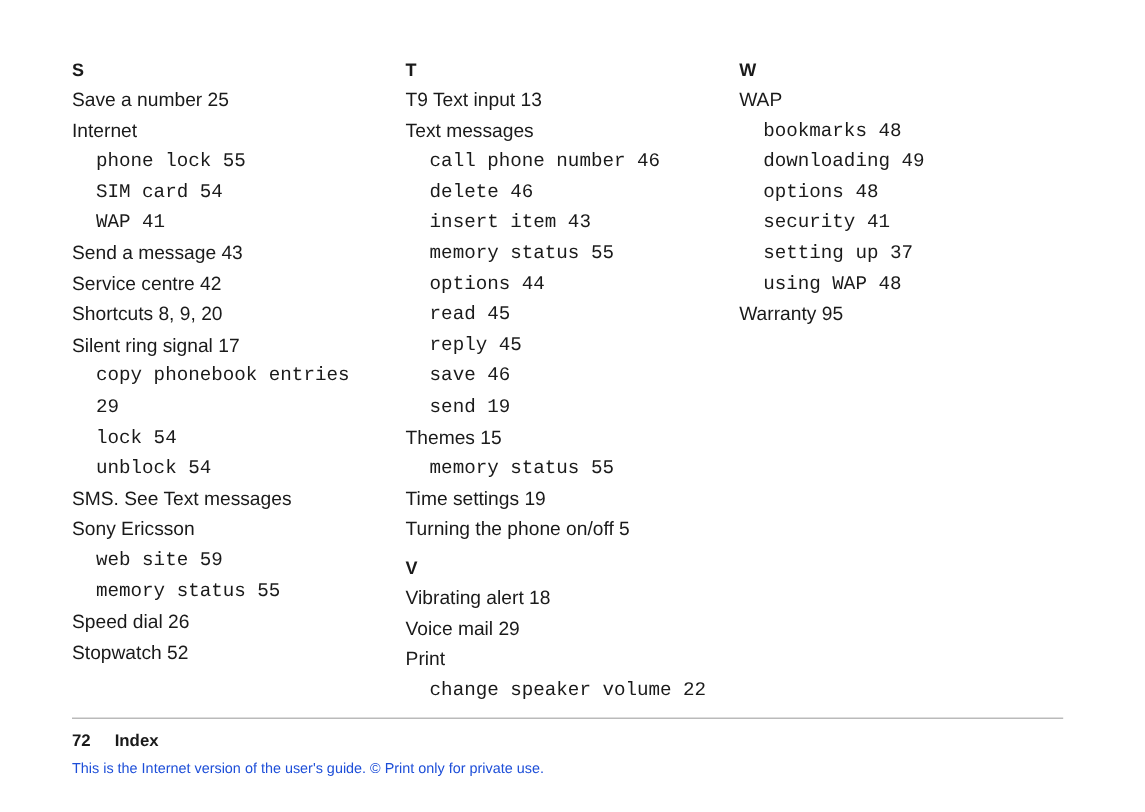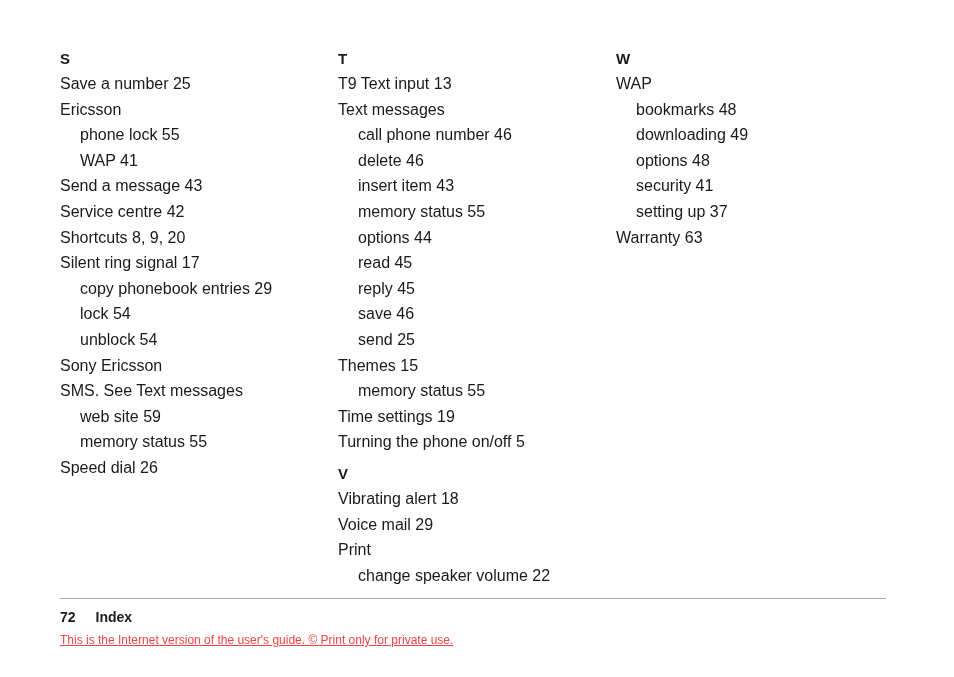--- a/index.html
+++ b/index.html
@@ -34,20 +34,21 @@
       font-size: 15px;
       margin-bottom: 4px;
       margin-top: 0;
     }
     .entry {
       line-height: 1.6;
       font-size: 16px;
     }
     .entry.indented {
       padding-left: 20px;
+      font-family: Liberation Mono, monospace;
     }
     .spacer {
       height: 10px;
     }
     .footer {
       position: absolute;
       bottom: 30px;
       left: 60px;
       right: 68px;
     }
@@ -60,86 +61,88 @@
     .footer-page-num {
       font-weight: bold;
       font-size: 14px;
     }
     .footer-page-label {
       font-weight: bold;
       font-size: 14px;
     }
     .footer-legal {
       font-size: 12px;
-      color: #ef4444;
-      text-decoration: underline;
+      color: #1d4ed8;
     }
     .footer-divider {
       border: none;
       border-top: 1px solid #aaa;
       margin-bottom: 10px;
     }
   </style>
 </head>
 <body>
 
 <div class="page">
   <div class="content-area">
   <div class="column">
         <div class="section-header">S</div>
         <div class="entry">Save a number 25</div>
-        <div class="entry">Ericsson</div>
+        <div class="entry">Internet</div>
         <div class="entry indented">phone lock 55</div>
+        <div class="entry indented">SIM card 54</div>
         <div class="entry indented">WAP 41</div>
         <div class="entry">Send a message 43</div>
         <div class="entry">Service centre 42</div>
         <div class="entry">Shortcuts 8, 9, 20</div>
         <div class="entry">Silent ring signal 17</div>
         <div class="entry indented">copy phonebook entries 29</div>
         <div class="entry indented">lock 54</div>
         <div class="entry indented">unblock 54</div>
+        <div class="entry">SMS. See Text messages</div>
         <div class="entry">Sony Ericsson</div>
-        <div class="entry">SMS. See Text messages</div>
         <div class="entry indented">web site 59</div>
         <div class="entry indented">memory status 55</div>
         <div class="entry">Speed dial 26</div>
+        <div class="entry">Stopwatch 52</div>
       </div>
       <div class="column">
         <div class="section-header">T</div>
         <div class="entry">T9 Text input 13</div>
         <div class="entry">Text messages</div>
         <div class="entry indented">call phone number 46</div>
         <div class="entry indented">delete 46</div>
         <div class="entry indented">insert item 43</div>
         <div class="entry indented">memory status 55</div>
         <div class="entry indented">options 44</div>
         <div class="entry indented">read 45</div>
         <div class="entry indented">reply 45</div>
         <div class="entry indented">save 46</div>
-        <div class="entry indented">send 25</div>
+        <div class="entry indented">send 19</div>
         <div class="entry">Themes 15</div>
         <div class="entry indented">memory status 55</div>
         <div class="entry">Time settings 19</div>
         <div class="entry">Turning the phone on/off 5</div>
         <div class="spacer"></div>
         <div class="section-header">V</div>
         <div class="entry">Vibrating alert 18</div>
         <div class="entry">Voice mail 29</div>
         <div class="entry">Print</div>
         <div class="entry indented">change speaker volume 22</div>
       </div>
       <div class="column">
         <div class="section-header">W</div>
         <div class="entry">WAP</div>
         <div class="entry indented">bookmarks 48</div>
         <div class="entry indented">downloading 49</div>
         <div class="entry indented">options 48</div>
         <div class="entry indented">security 41</div>
         <div class="entry indented">setting up 37</div>
-        <div class="entry">Warranty 63</div>
+        <div class="entry indented">using WAP 48</div>
+        <div class="entry">Warranty 95</div>
       </div>
     </div>
 
   <div class="footer">
     <hr class="footer-divider">
     <div class="footer-page-line">
       <span class="footer-page-num">72</span>
       <span class="footer-page-label">Index</span>
     </div>
     <div class="footer-legal">This is the Internet version of the user's guide. © Print only for private use.</div>

